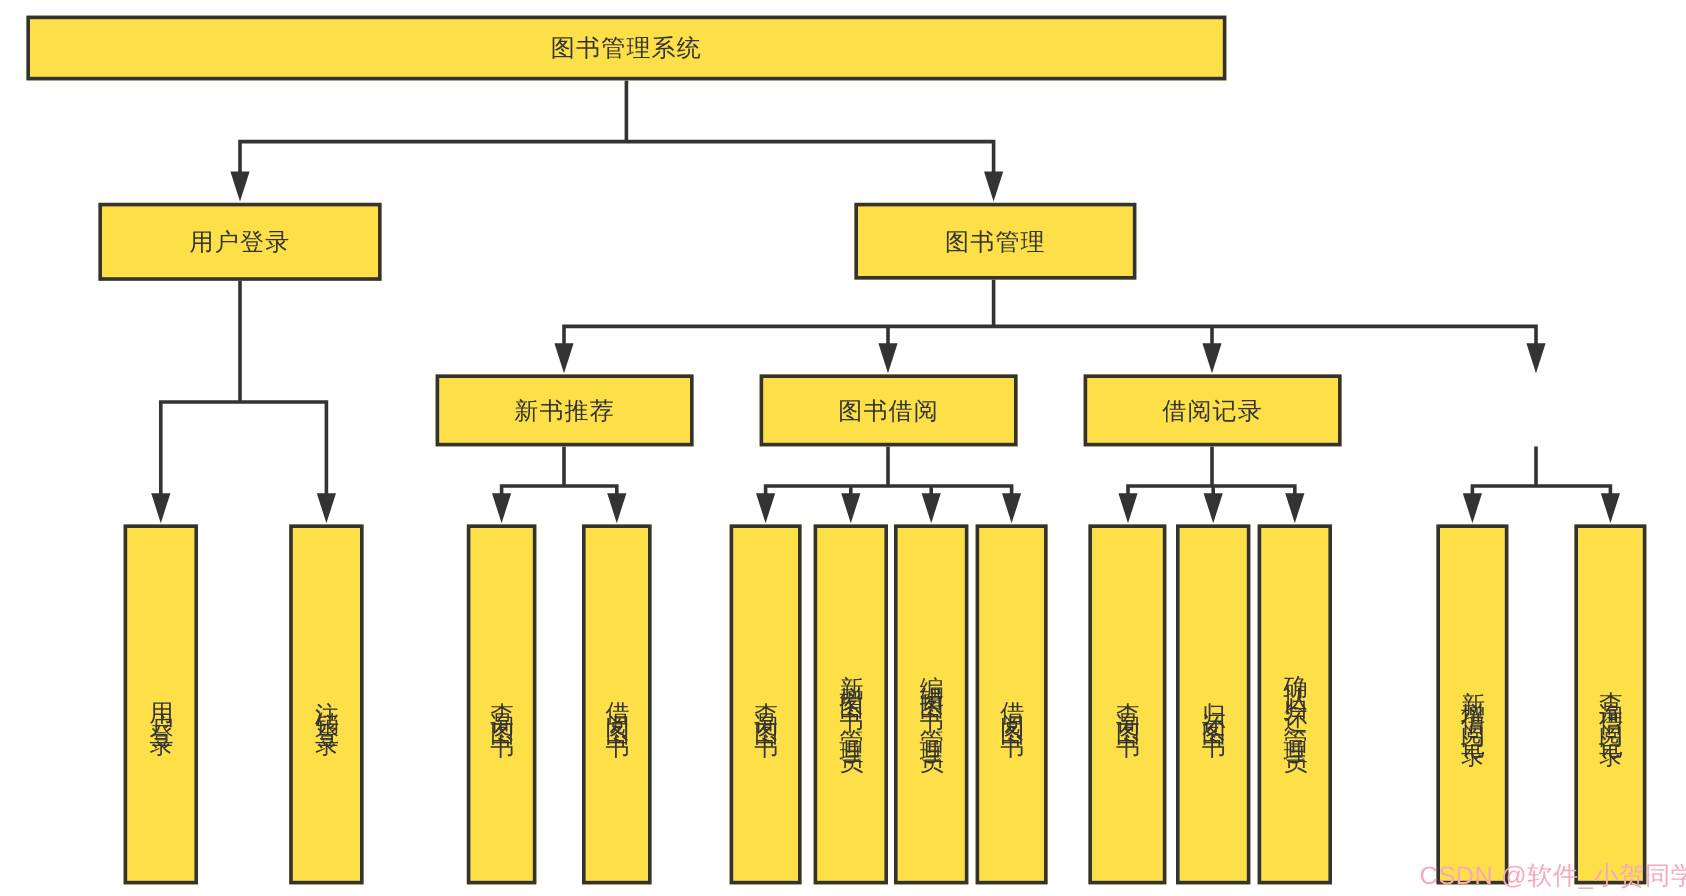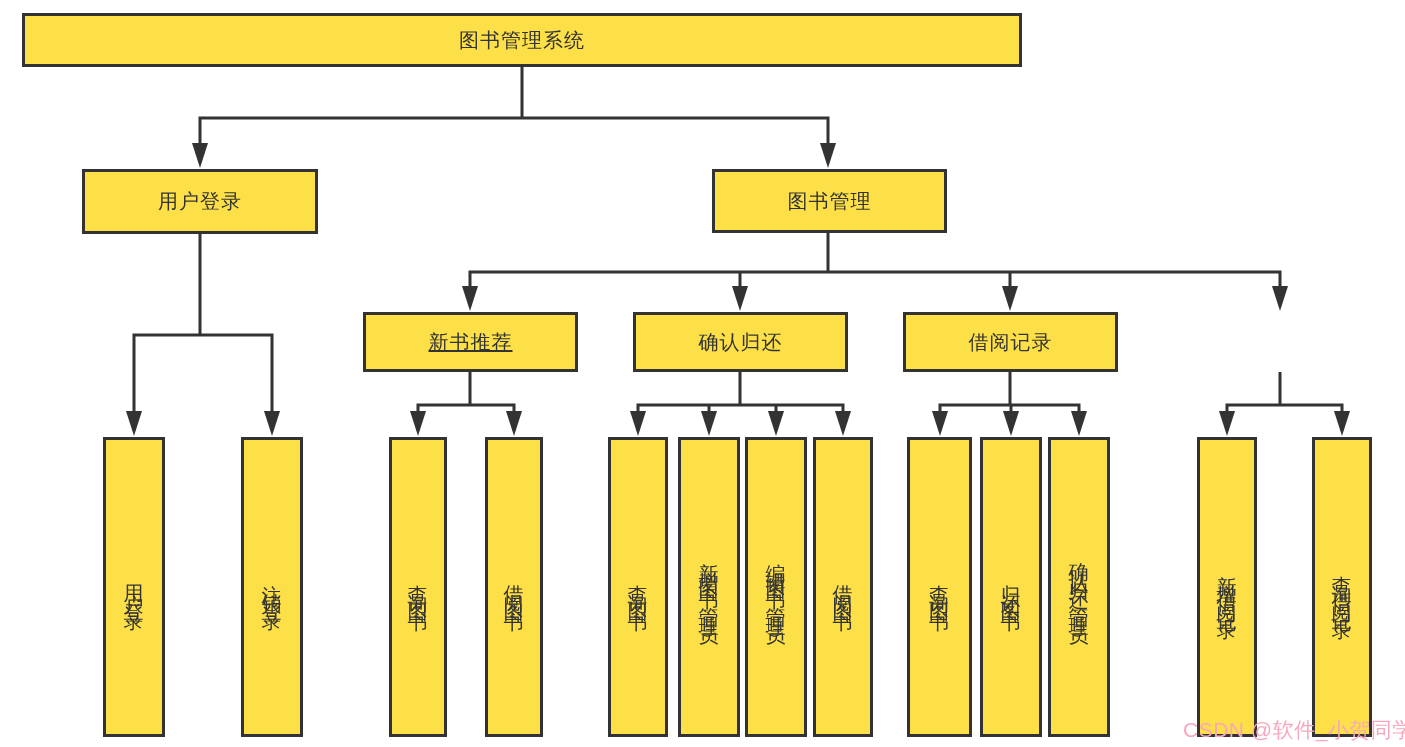--- a/index.html
+++ b/index.html
@@ -101,25 +101,25 @@
     <span>图书管理系统</span>
   </div>
 
   <div class="node" style="left:82px; top:169px; width:236px; height:65px;">
     <span>用户登录</span>
   </div>
   <div class="node" style="left:712px; top:169px; width:235px; height:64px;">
     <span>图书管理</span>
   </div>
 
-  <div class="node" style="left:363px; top:312px; width:215px; height:60px;text-decoration:underline;">
+  <div class="node" style="left:363px; top:312px; width:215px; height:60px;">
     <span>新书推荐</span>
   </div>
   <div class="node" style="left:633px; top:312px; width:215px; height:60px;">
-    <span>确认归还</span>
+    <span>图书借阅</span>
   </div>
   <div class="node" style="left:903px; top:312px; width:215px; height:60px;">
     <span>借阅记录</span>
   </div>
 
   <div class="node leaf" style="left:103px; top:437px; width:62px; height:300px;">
     <span class="vtext">用户登录</span>
   </div>
   <div class="node leaf" style="left:241px; top:437px; width:62px; height:300px;">
     <span class="vtext">注销登录</span>

